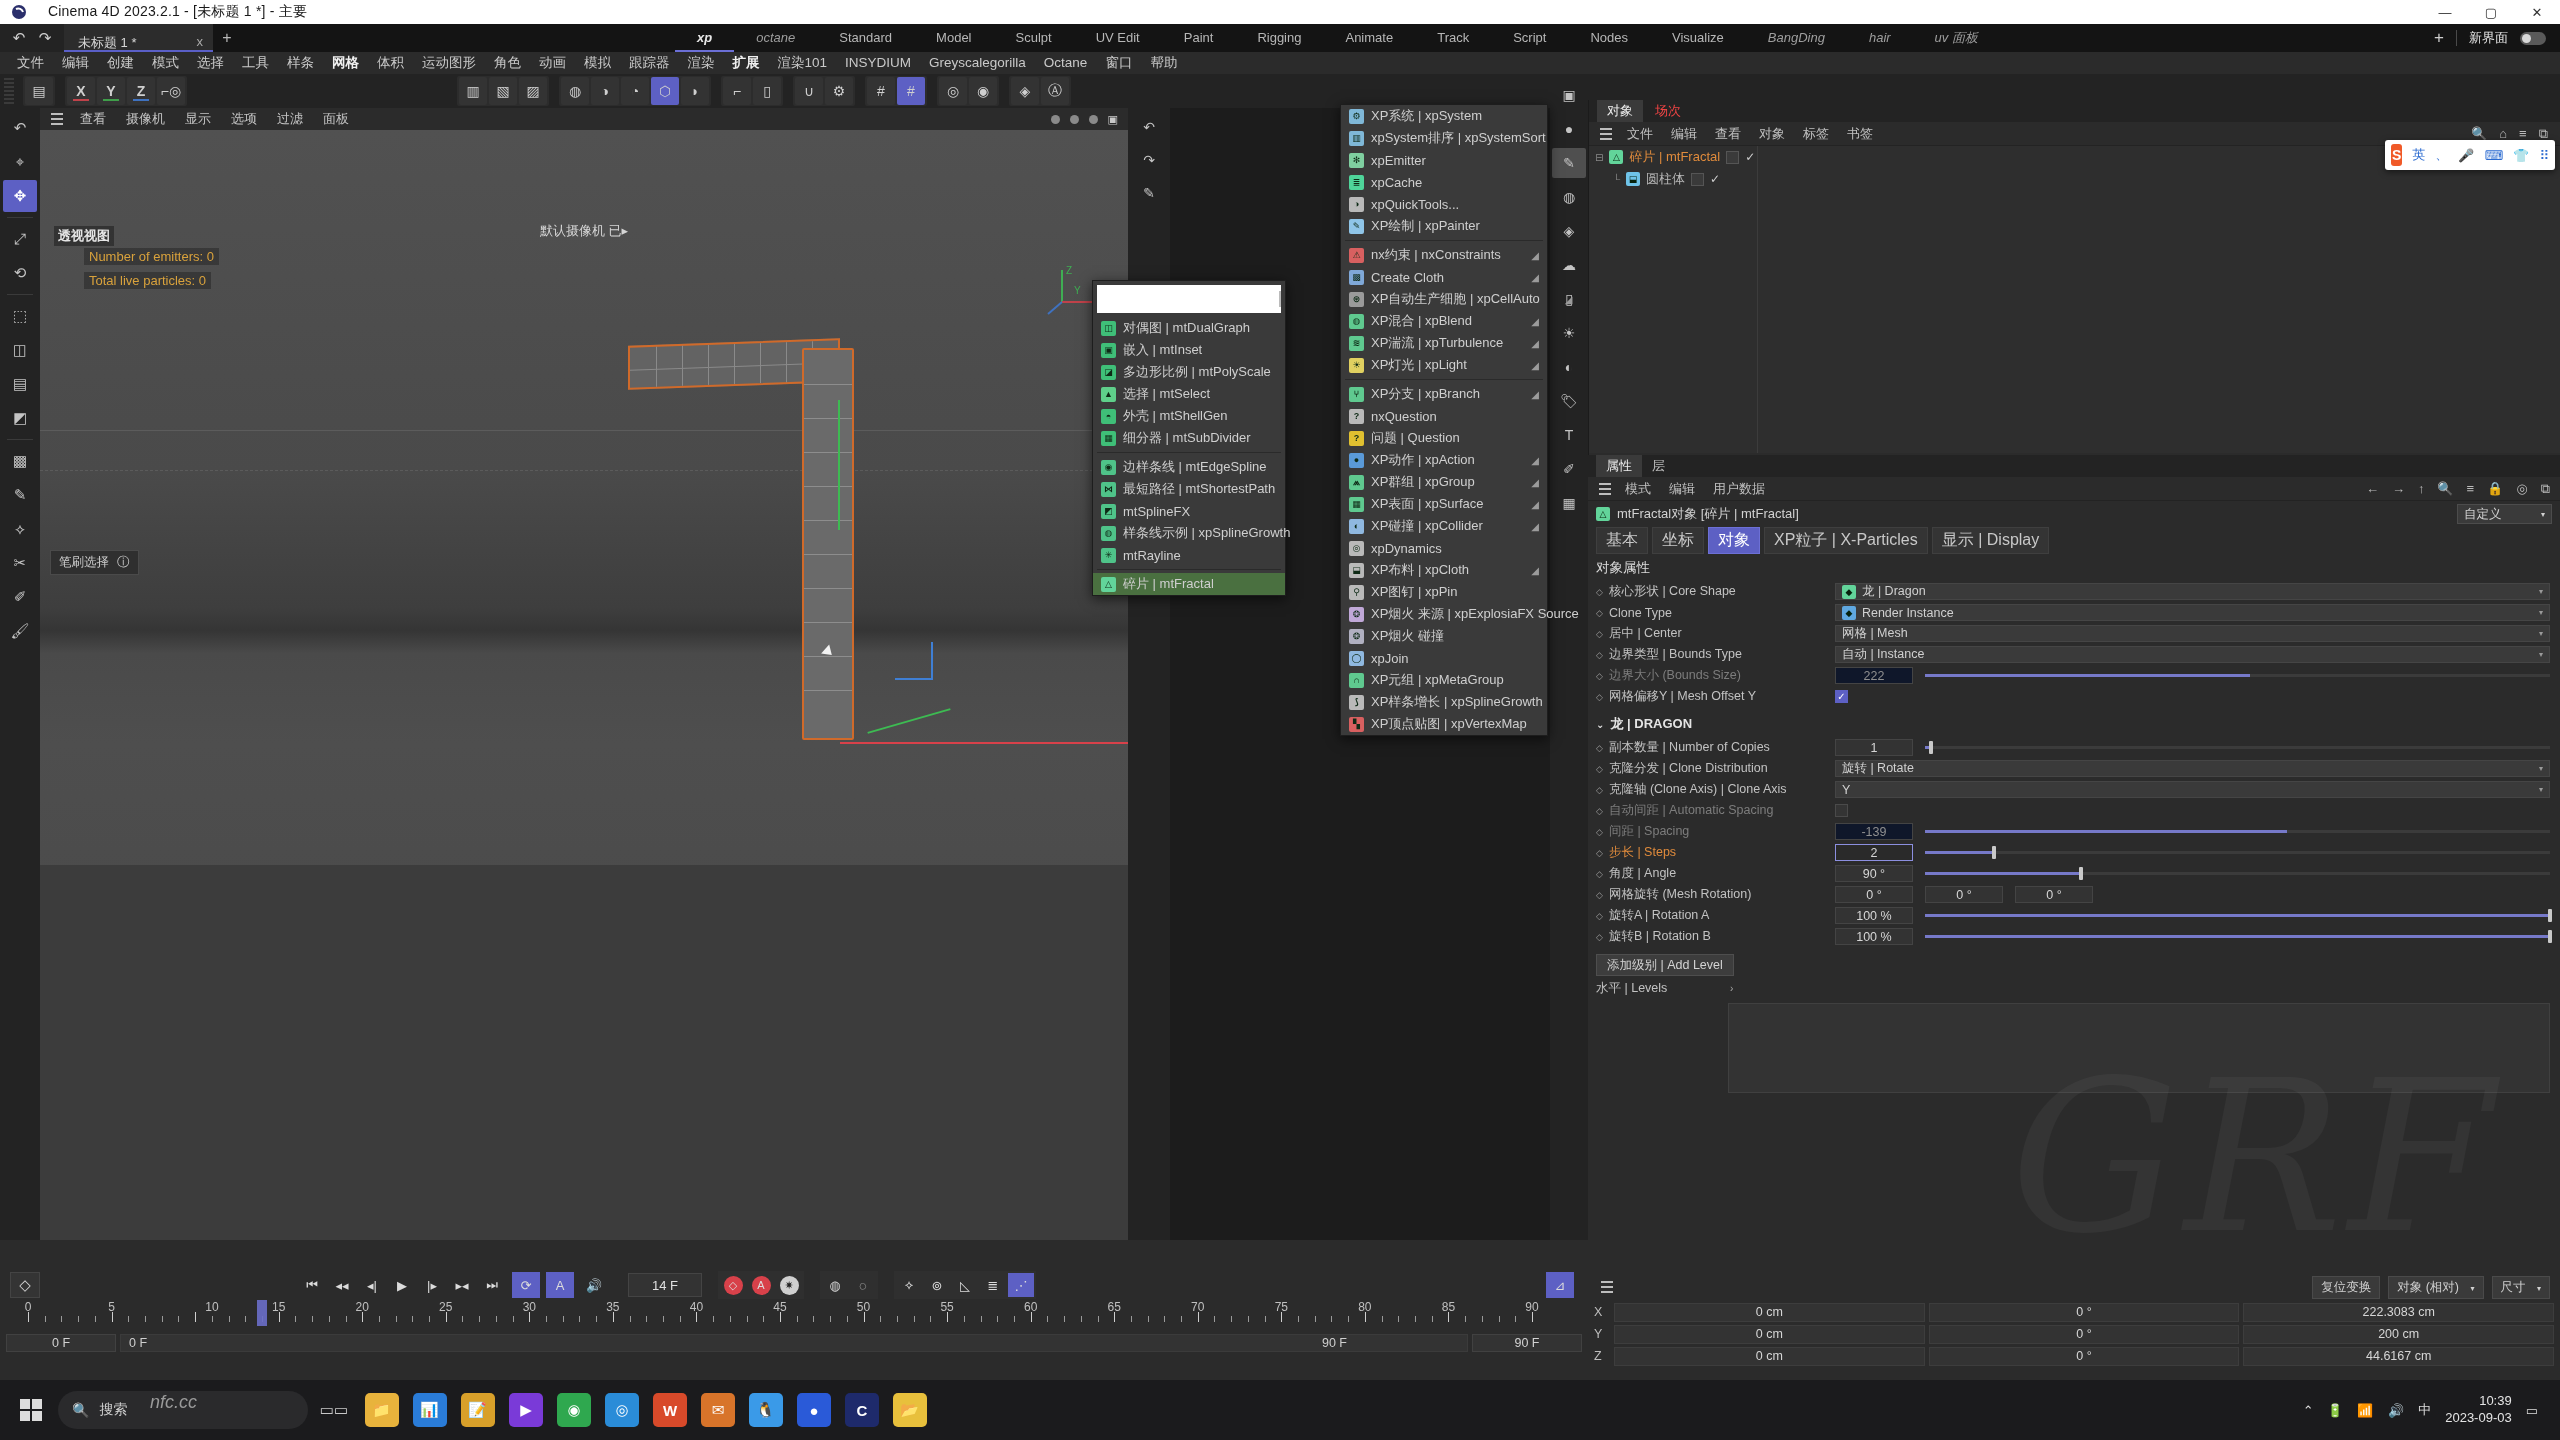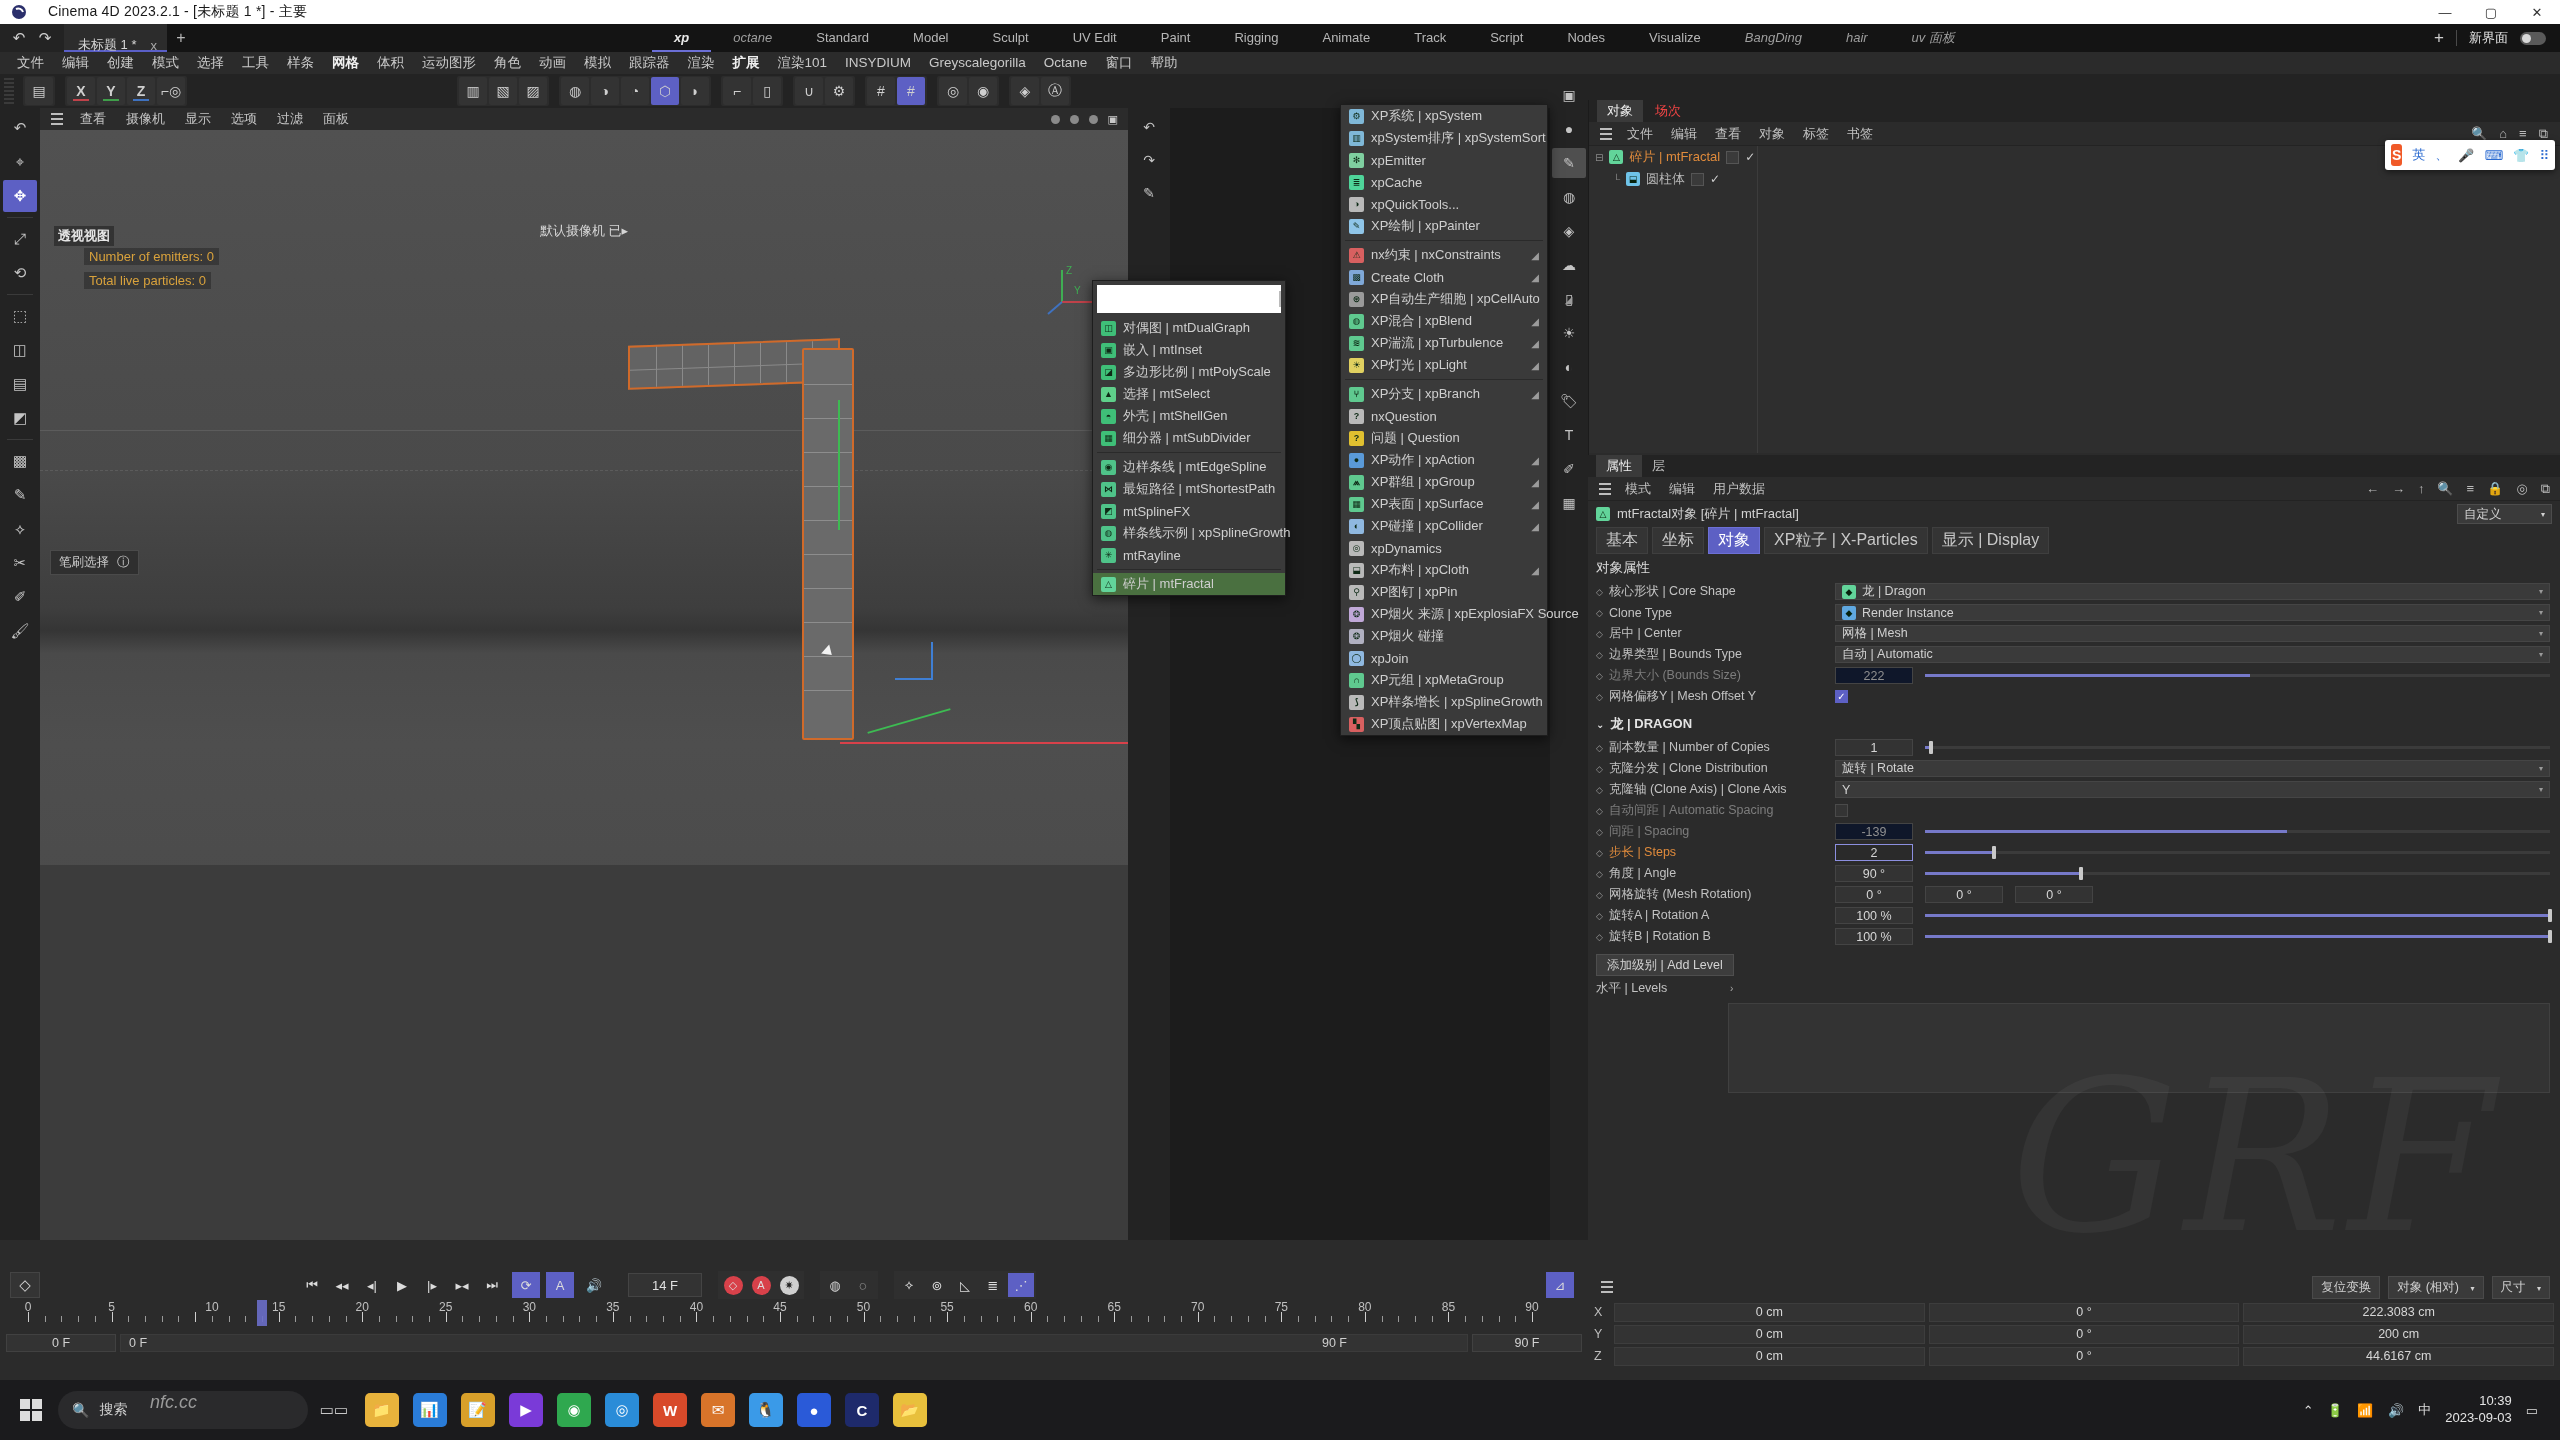--- a/index.html
+++ b/index.html
@@ -13,22 +13,22 @@
   .tb-logo{width:22px;height:16px;margin:0 6px 0 8px;display:flex;align-items:center;justify-content:center;}
   .tb-title{flex:1;letter-spacing:.2px;margin-left:12px;}
   .tb-btns{display:flex;height:24px;}
   .tb-btn{width:46px;height:24px;display:flex;align-items:center;justify-content:center;font-size:13px;color:#333;}
 
   
   .tabrow{position:absolute;left:0;top:24px;width:2560px;height:28px;background:#141414;
     display:flex;align-items:center;}
   .undo-grp{display:flex;align-items:center;background:#232323;height:28px;padding:0 6px;}
   .undo-ico{width:26px;height:22px;display:flex;align-items:center;justify-content:center;color:#cfcfcf;}
-  .doc-tab{height:28px;background:#2c2c2c;display:flex;align-items:center;padding:16px 10px 0 14px;
-    font-size:13px;color:#d6d6d6;border-bottom:2px solid #5a5fc7;}
+  .doc-tab{height:28px;background:#2c2c2c;display:flex;padding:10px 10px 0 14px;
+    font-size:13px;color:#d6d6d6;border-bottom:2px solid #5a5fc7;gap:46px;}
   .doc-tab .x{margin-left:14px;color:#a9a9a9;font-size:13px;}
   .doc-add{width:28px;height:28px;display:flex;align-items:center;justify-content:center;color:#b9b9b9;font-size:16px;}
   .layout-tabs{flex:1;display:flex;align-items:center;justify-content:center;gap:0px;}
   .lt{padding:0 22px;font-size:13px;color:#b7b7b7;line-height:28px;height:28px;}
   .lt.active{color:#e8e8e8;border-bottom:2px solid #6b6fd6;font-style:italic;font-weight:bold;}
   .lt.ital{font-style:italic;color:#9e9e9e;}
   .layout-right{display:flex;align-items:center;gap:12px;padding-right:14px;}
   .lr-sep{width:1px;height:16px;background:#4a4a4a;}
   .toggle-pill{width:26px;height:13px;border-radius:7px;background:#5a5a5a;position:relative;}
   .toggle-pill:after{content:"";position:absolute;left:2px;top:2px;width:9px;height:9px;border-radius:50%;background:#d8d8d8;}
@@ -813,21 +813,21 @@
         <span class="lab">居中 | Center</span>
         <span class="combo">
           <span>网格 | Mesh</span>
           <span class="arr">▾</span>
         </span>
       </div>
       <div class="row">
         <span class="dia">◇</span>
         <span class="lab">边界类型 | Bounds Type</span>
         <span class="combo">
-          <span>自动 | Automatic</span>
+          <span>自动 | Instance</span>
           <span class="arr">▾</span>
         </span>
       </div>
       <div class="row">
         <span class="dia">◇</span>
         <span class="lab dim">边界大小 (Bounds Size)</span>
         <span class="numbox dim">222</span>
         <span class="slider">
           <span class="trk"></span>
           <span class="fil" style="width: 52%;"></span>

